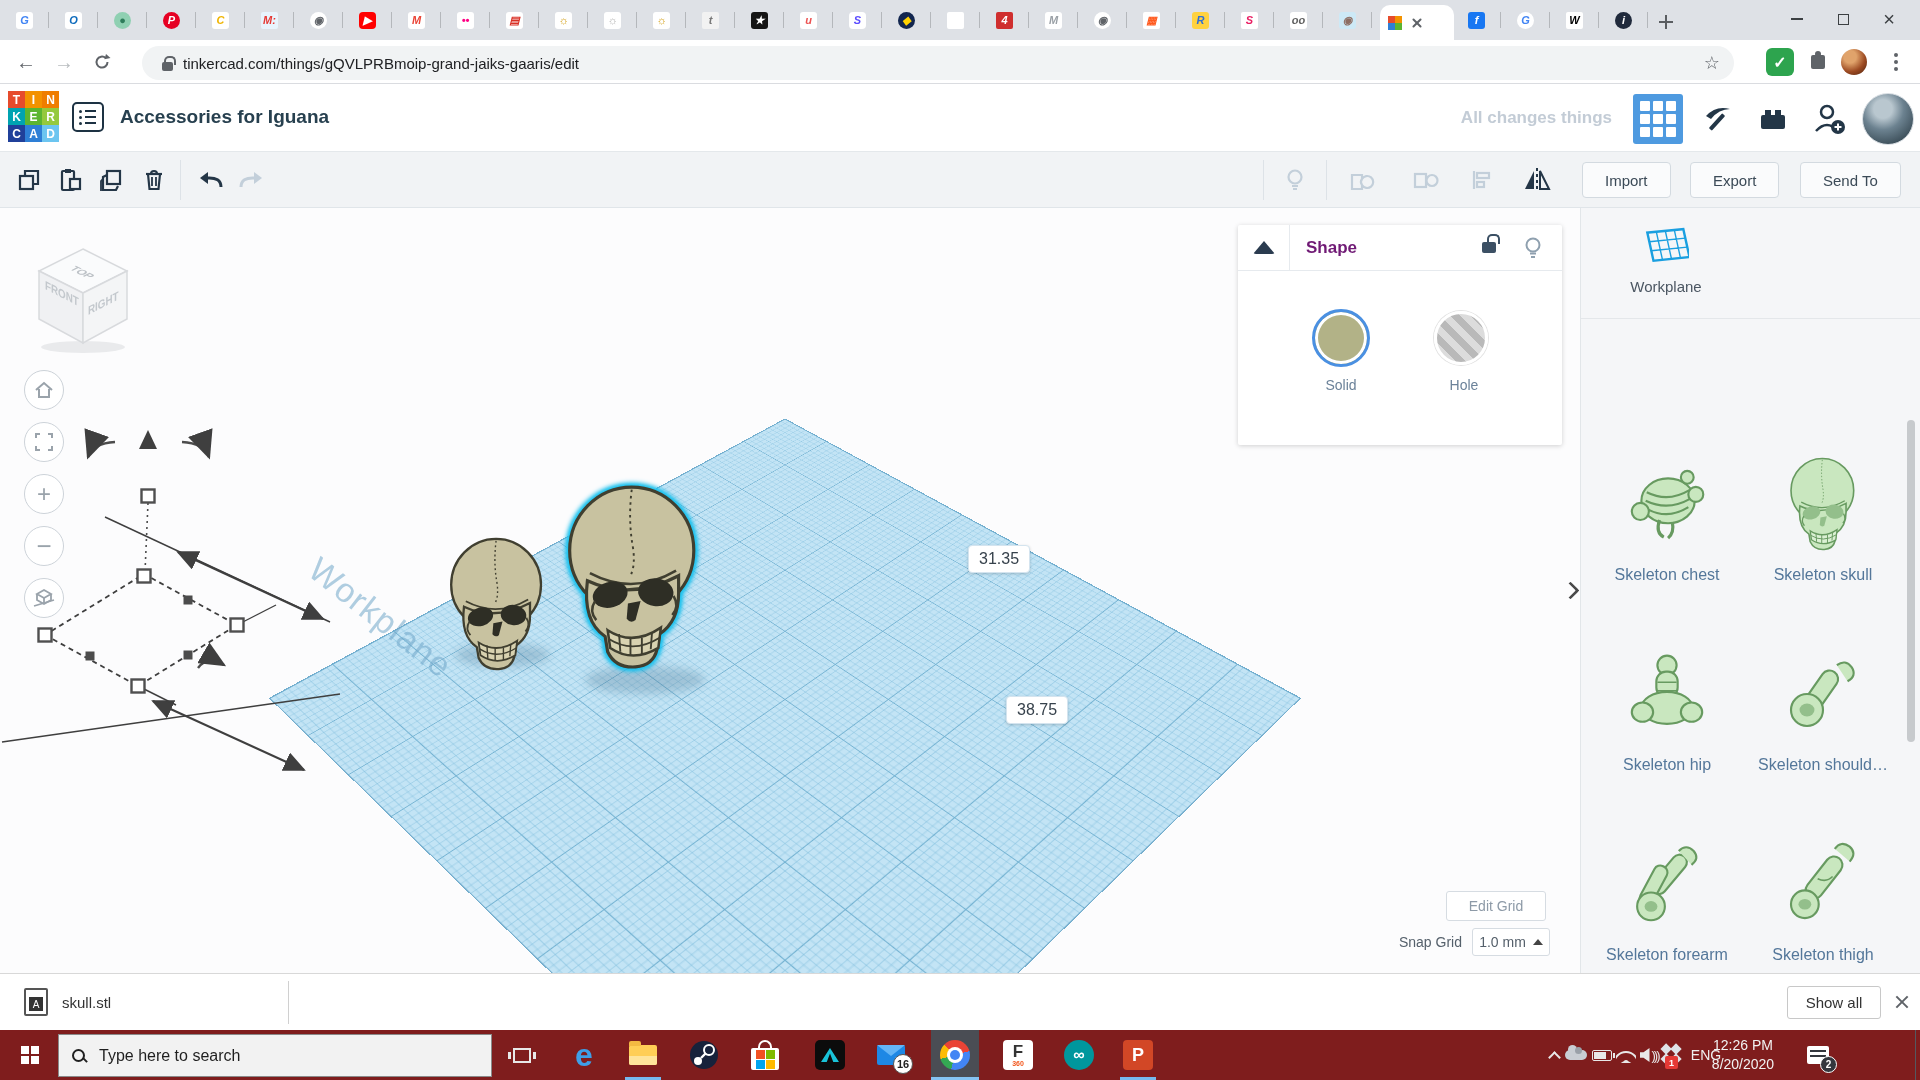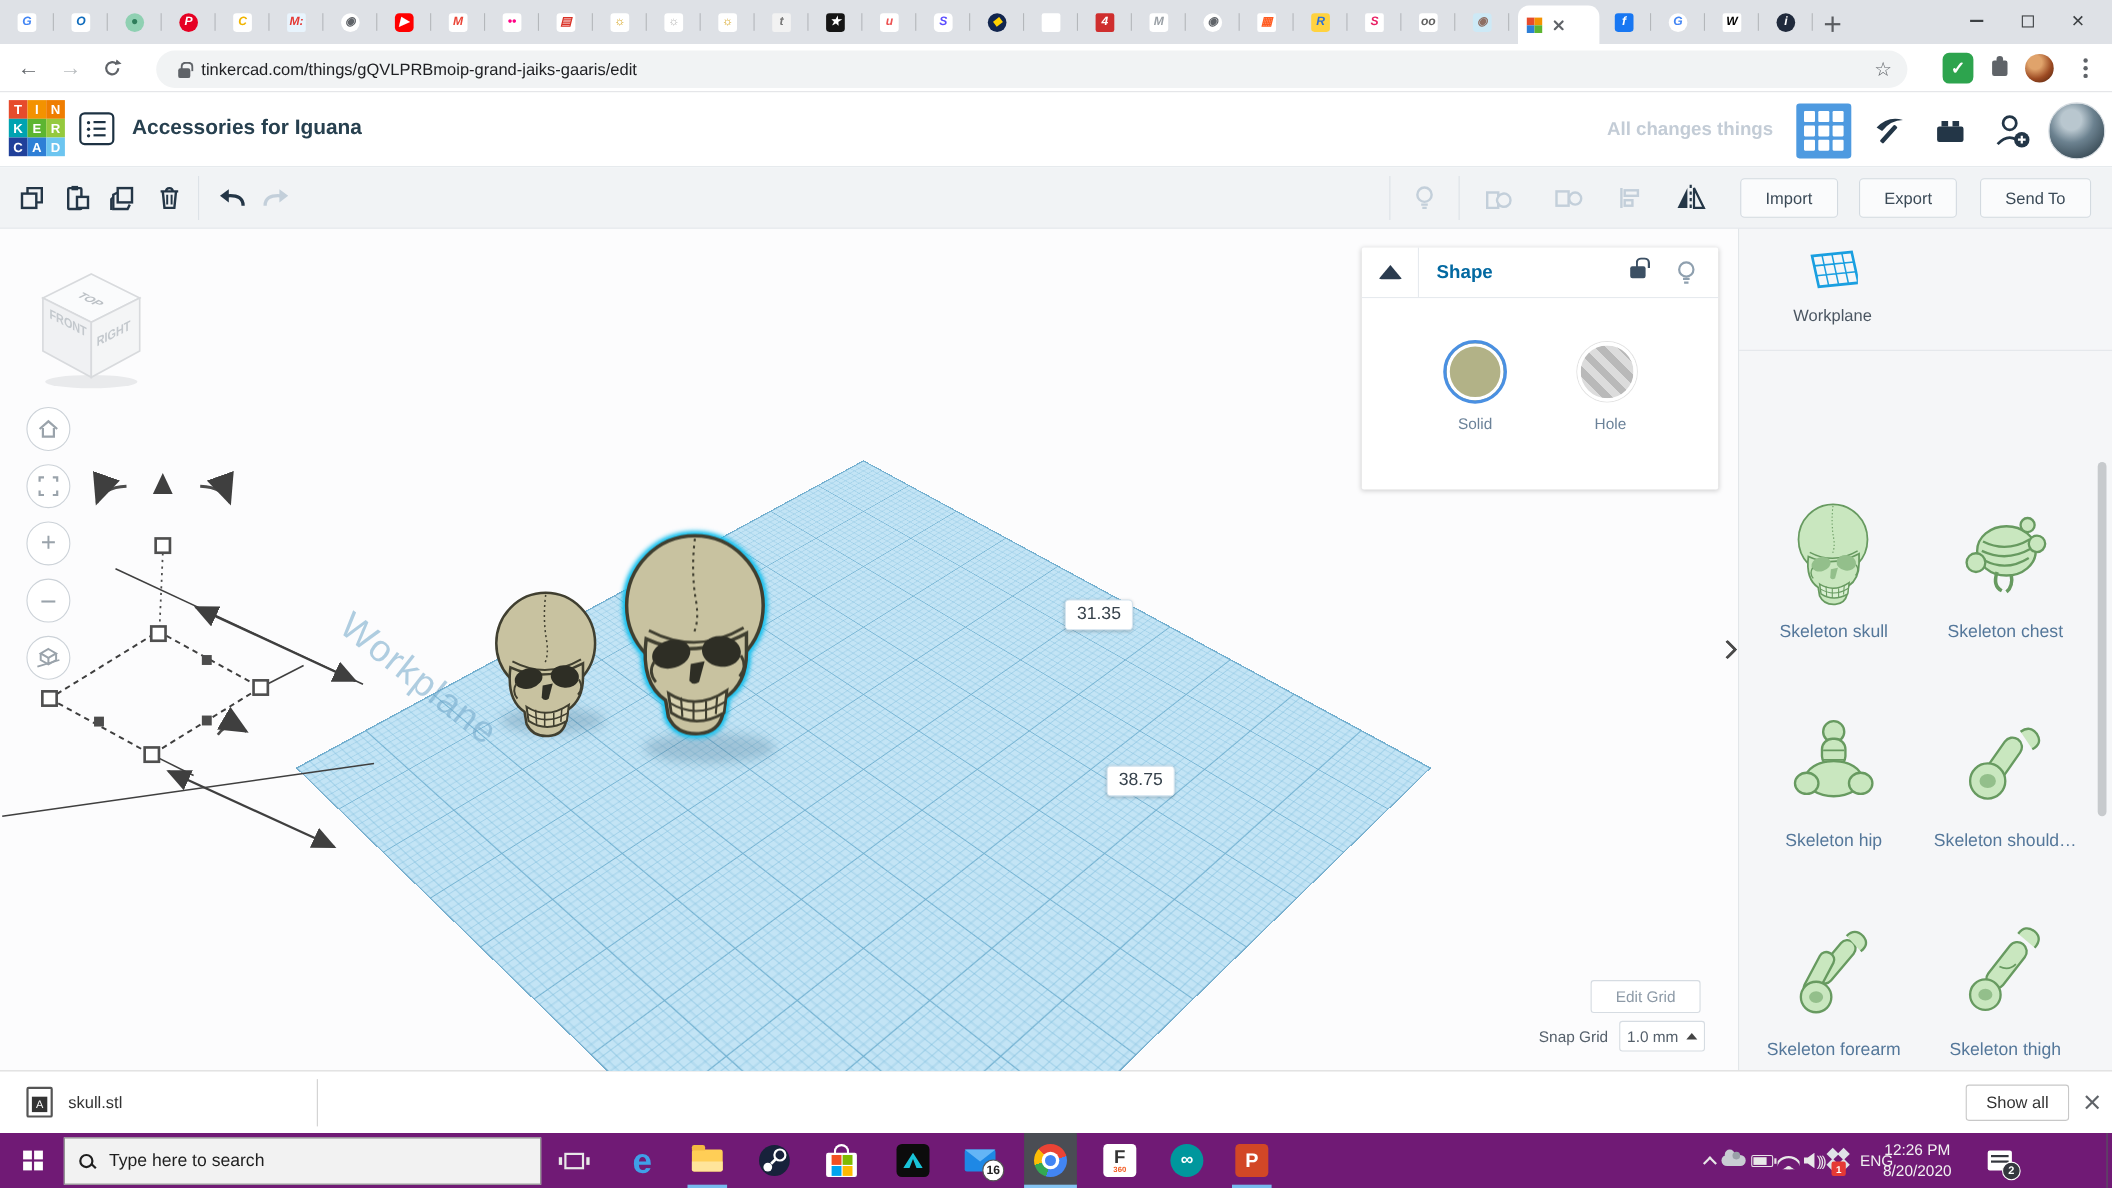--- a/index.html
+++ b/index.html
@@ -96,21 +96,21 @@
   #snaplabel{position:absolute;left:1340px;top:726px;width:122px;text-align:right;font-size:14px;color:#55606b;}
   #snapbox{position:absolute;left:1472px;top:720px;width:78px;height:28px;border:1px solid #d6dce2;border-radius:3px;background:#fff;font-size:14px;color:#55606b;display:flex;align-items:center;justify-content:center;gap:7px;}
   .tri-up-s{width:0;height:0;border-left:5px solid transparent;border-right:5px solid transparent;border-bottom:6px solid #444;}
   .zoombtn{position:absolute;left:24px;width:40px;height:40px;border:1.5px solid #ccd2d8;border-radius:50%;background:rgba(255,255,255,.92);display:flex;align-items:center;justify-content:center;color:#9aa3ab;}
 
   
   #shapepanel{position:absolute;left:1238px;top:225px;width:324px;height:220px;background:#fff;border-radius:2px;box-shadow:0 1px 5px rgba(0,0,0,.18);}
   #sp-head{display:flex;align-items:stretch;height:46px;border-bottom:1px solid #e6eaee;}
   #sp-collapse{width:52px;border-right:1px solid #e6eaee;display:flex;align-items:center;justify-content:center;}
   .tri-up{width:0;height:0;border-left:11px solid transparent;border-right:11px solid transparent;border-bottom:13px solid #2a3b4f;border-radius:3px;}
-  #sp-title{flex:1;display:flex;align-items:center;padding-left:16px;font-size:17px;font-weight:600;color:#0369a1;}
+  #sp-title{flex:1;display:flex;align-items:center;padding-left:16px;font-size:17px;font-weight:600;color:#701a75;}
   #sp-lock{position:relative;width:14px;height:11px;background:#3c5064;border-radius:2px;align-self:center;margin-right:26px;}
   #sp-lock::before{content:"";position:absolute;left:5px;top:-8px;width:9px;height:8px;border:2.5px solid #3c5064;border-bottom:none;border-radius:5px 5px 0 0;}
   #sp-bulb{align-self:center;margin-right:18px;}
   .swatch{position:absolute;border-radius:50%;}
   #sw-solid{left:74px;top:84px;width:58px;height:58px;background:#b2b287;border:3px solid #4a90e2;box-shadow:inset 0 0 0 3px #fff;}
   #sw-hole{left:196px;top:86px;width:54px;height:54px;background:repeating-linear-gradient(45deg,#b9b9b9 0 7px,#dcdcdc 7px 14px);border:3px solid #fff;box-shadow:0 0 0 1px #e3e3e3;}
   .swlabel{position:absolute;top:152px;width:60px;text-align:center;font-size:14px;color:#6b8299;}
   #lb-solid{left:73px;} #lb-hole{left:196px;}
 
   
@@ -134,21 +134,21 @@
   #dlicon{width:24px;height:28px;border:2px solid #555;border-radius:2px;position:relative;background:#fff;}
   #dlicon i{position:absolute;left:3px;top:7px;width:14px;height:14px;background:#333;color:#fff;font-size:10px;font-style:normal;display:flex;align-items:center;justify-content:center;}
   #dlname{font-size:15px;color:#333;}
   #dl-div{position:absolute;left:288px;top:7px;width:1px;height:43px;background:#d0d0d0;}
   #showall{position:absolute;left:1787px;top:12px;width:94px;height:33px;border:1px solid #c8c8c8;border-radius:3px;font-size:15px;color:#333;display:flex;align-items:center;justify-content:center;background:#fff;}
   #dlclose{position:absolute;left:1891px;top:17px;width:22px;height:22px;}
   #dlclose::before,#dlclose::after{content:"";position:absolute;left:3px;top:10px;width:16px;height:2px;background:#5f6368;}
   #dlclose::before{transform:rotate(45deg);} #dlclose::after{transform:rotate(-45deg);}
 
   
-  #taskbar{position:absolute;left:0;top:1030px;width:1920px;height:50px;background:#701a75;}
+  #taskbar{position:absolute;left:0;top:1030px;width:1920px;height:50px;background:#7f1d1d;}
   #startbtn{position:absolute;left:10px;top:0;width:40px;height:50px;display:flex;align-items:center;justify-content:center;}
   #startbtn .win{display:grid;grid-template-columns:8px 8px;grid-template-rows:8px 8px;gap:2px;}
   #startbtn .win i{background:#fff;}
   #tsearch{position:absolute;left:58px;top:4px;width:434px;height:43px;background:#f2f2f2;border:1px solid #8a8a8a;display:flex;align-items:center;padding:0 12px;gap:10px;}
   #tsearch .mag{position:relative;width:16px;height:16px;flex:0 0 auto;}
   #tsearch .mag::before{content:"";position:absolute;left:1px;top:1px;width:9px;height:9px;border:2px solid #1f1f1f;border-radius:50%;}
   #tsearch .mag::after{content:"";position:absolute;left:11px;top:11px;width:6px;height:2px;background:#1f1f1f;transform:rotate(45deg);}
   #tsearch input{border:none;background:transparent;outline:none;font-size:16px;width:100%;font-family:"Liberation Sans",sans-serif;color:#111;}
   #tsearch input::placeholder{color:#1f1f1f;opacity:1;}
   .tbicon{position:absolute;top:0;width:48px;height:50px;display:flex;align-items:center;justify-content:center;}
@@ -735,29 +735,29 @@
         <path d="M12 6 v28 M21 6 v28 M30 6 v28 M3 15 h36 M3 24 h36" stroke="#1a9fe0" stroke-width="1.4"></path>
       </g>
     </svg>
     <div class="lbl">Workplane</div>
   </div>
   <div id="sb-div"></div>
   <div id="items">
 
   <div class="sk-item">
         <svg class="skull-g" viewBox="0 0 90 90">
+          <use href="#sym-chest"></use>
+        </svg>
+        <div class="lbl">Skeleton chest</div>
+      </div>
+      <div class="sk-item">
+        <svg class="skull-g" viewBox="0 0 90 90">
           <use href="#sym-skull"></use>
         </svg>
         <div class="lbl">Skeleton skull</div>
-      </div>
-      <div class="sk-item">
-        <svg class="skull-g" viewBox="0 0 90 90">
-          <use href="#sym-chest"></use>
-        </svg>
-        <div class="lbl">Skeleton chest</div>
       </div>
       <div class="sk-item">
         <svg class="skull-g" viewBox="0 0 90 90">
           <use href="#sym-hip"></use>
         </svg>
         <div class="lbl">Skeleton hip</div>
       </div>
       <div class="sk-item">
         <svg class="skull-g" viewBox="0 0 90 90">
           <use href="#sym-shoulder"></use>

